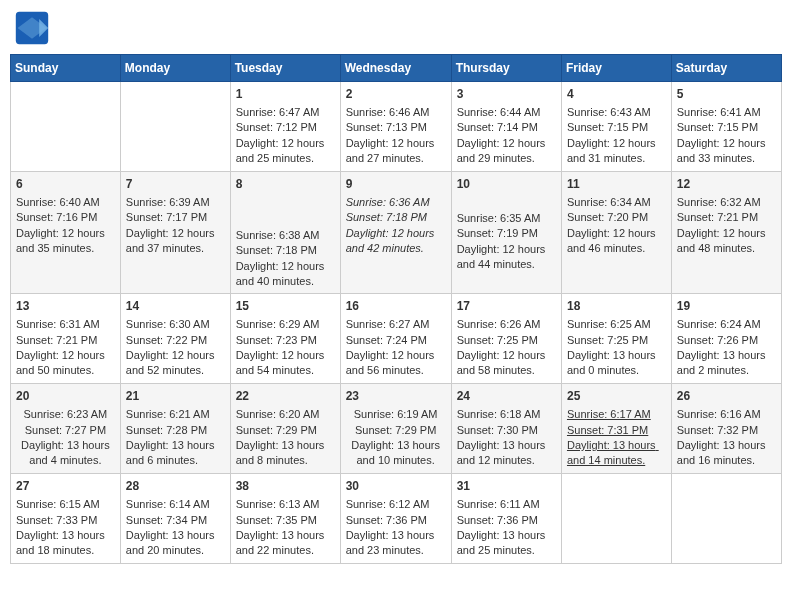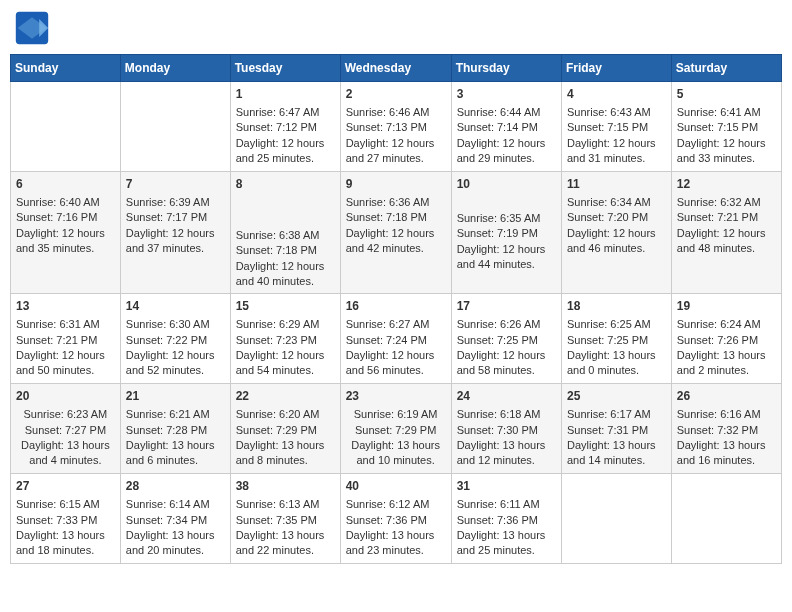--- a/index.html
+++ b/index.html
@@ -168,21 +168,21 @@
 Daylight: 12 hours and 37 minutes.</div>
         </td>
         <td>
           <span class="day-num">8</span>
           <div style="white-space: pre-wrap; margin-top: 35px;">Sunrise: 6:38 AM
 Sunset: 7:18 PM
 Daylight: 12 hours and 40 minutes.</div>
         </td>
         <td>
           <span class="day-num">9</span>
-          <div style="white-space: pre-wrap;">Sunrise: 6:36 AM
+          <div style="white-space: pre-wrap; font-style: italic;">Sunrise: 6:36 AM
 Sunset: 7:18 PM
 Daylight: 12 hours and 42 minutes.</div>
         </td>
         <td>
           <span class="day-num">10</span>
           <div style="white-space: pre-wrap; margin-top: 18px;">Sunrise: 6:35 AM
 Sunset: 7:19 PM
 Daylight: 12 hours and 44 minutes.</div>
         </td>
         <td>
@@ -268,21 +268,21 @@
 Daylight: 13 hours and 10 minutes.</div>
         </td>
         <td>
           <span class="day-num">24</span>
           <div style="white-space: pre-wrap;">Sunrise: 6:18 AM
 Sunset: 7:30 PM
 Daylight: 13 hours and 12 minutes.</div>
         </td>
         <td>
           <span class="day-num">25</span>
-          <div style="white-space: pre-wrap;">Sunrise: 6:17 AM
+          <div style="white-space: pre-wrap; text-decoration: underline;">Sunrise: 6:17 AM
 Sunset: 7:31 PM
 Daylight: 13 hours and 14 minutes.</div>
         </td>
         <td>
           <span class="day-num">26</span>
           <div style="white-space: pre-wrap;">Sunrise: 6:16 AM
 Sunset: 7:32 PM
 Daylight: 13 hours and 16 minutes.</div>
         </td>
       </tr>
@@ -299,21 +299,21 @@
 Sunset: 7:34 PM
 Daylight: 13 hours and 20 minutes.</div>
         </td>
         <td>
           <span class="day-num">38</span>
           <div style="white-space: pre-wrap;">Sunrise: 6:13 AM
 Sunset: 7:35 PM
 Daylight: 13 hours and 22 minutes.</div>
         </td>
         <td>
-          <span class="day-num">40</span>
+          <span class="day-num">30</span>
           <div style="white-space: pre-wrap;">Sunrise: 6:12 AM
 Sunset: 7:36 PM
 Daylight: 13 hours and 23 minutes.</div>
         </td>
         <td>
           <span class="day-num">31</span>
           <div style="white-space: pre-wrap;">Sunrise: 6:11 AM
 Sunset: 7:36 PM
 Daylight: 13 hours and 25 minutes.</div>
         </td>

